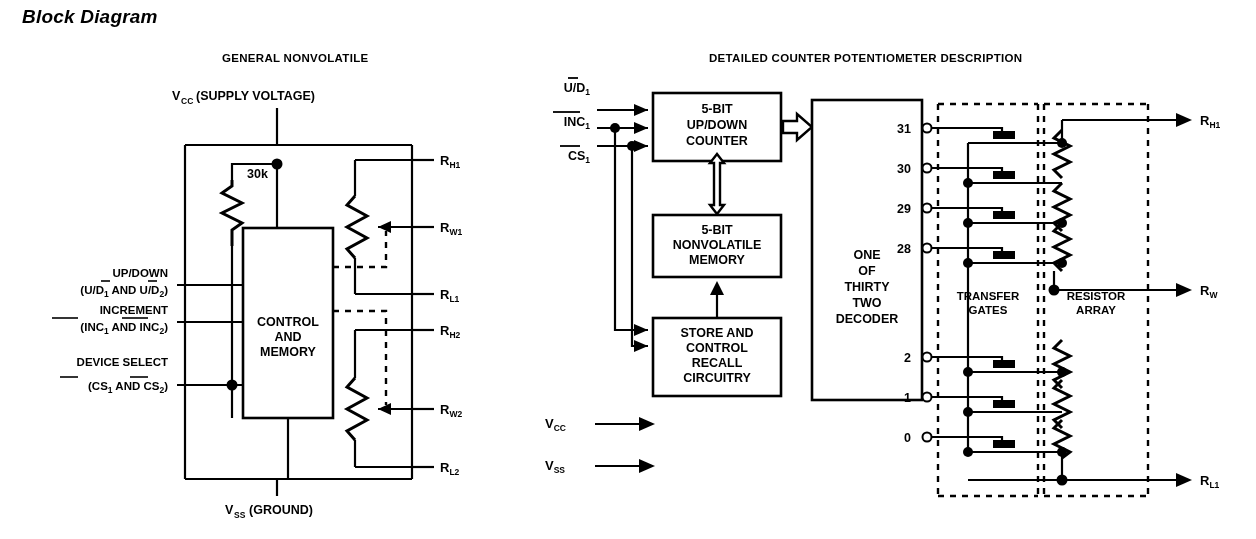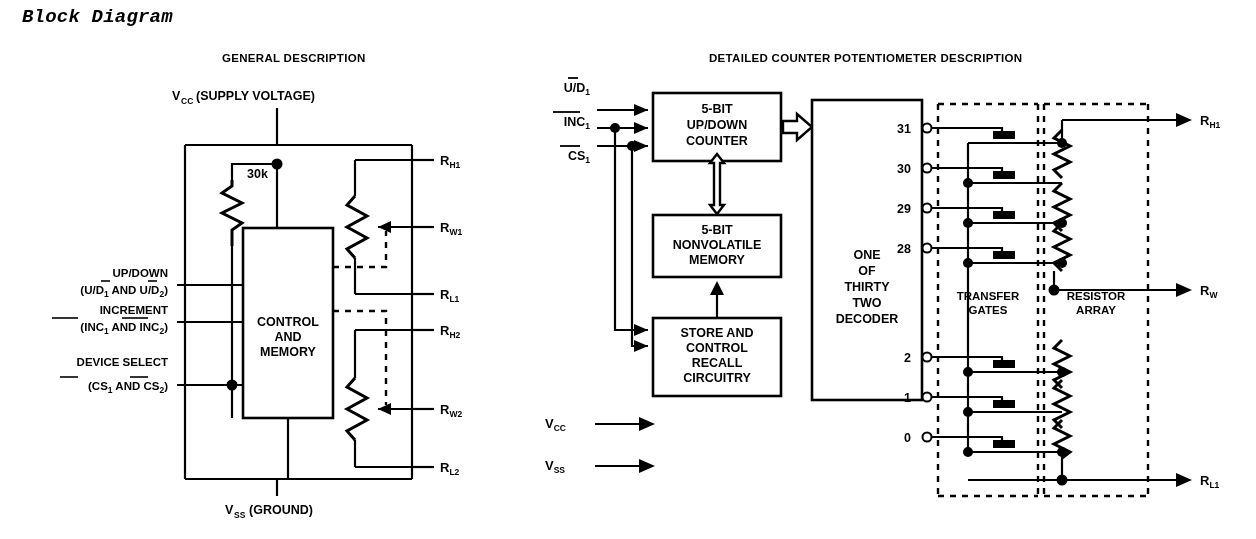--- a/index.html
+++ b/index.html
@@ -4,21 +4,20 @@
 <style>
   html,body{margin:0;padding:0;background:#ffffff;}
   body{
     width:1256px;height:539px;position:relative;overflow:hidden;
     font-family:"Liberation Sans", sans-serif;color:#000;
   }
   #page-title{
     position:absolute;left:22px;top:6px;
     font-size:19px;font-weight:bold;font-style:italic;
     letter-spacing:0.2px;
-    font-family:Liberation Mono, monospace;
   }
   .panel-title{
     position:absolute;font-size:11.5px;font-weight:bold;
     letter-spacing:0.3px;white-space:nowrap;
   }
   #title-left{left:222px;top:52px;}
   #title-right{left:709px;top:52px;}
   svg{position:absolute;left:0;top:0;}
   text{font-family:"Liberation Sans", sans-serif;font-weight:bold;fill:#000;}
   .t11{font-size:11.5px;}
@@ -30,21 +29,21 @@
   .w3{stroke-width:3;}
   .box{fill:#fff;stroke:#000;stroke-width:2.6;}
   .dash{stroke:#000;fill:none;stroke-width:2.4;stroke-dasharray:6 6;}
   .dot{fill:#000;}
   .harrow{fill:#fff;stroke:#000;stroke-width:2.4;}
 </style>
 </head>
 <body>
 
 <div id="page-title">Block Diagram</div>
-<div class="panel-title" id="title-left">GENERAL DESCRIPTION</div>
+<div class="panel-title" id="title-left">GENERAL NONVOLATILE</div>
 <div class="panel-title" id="title-right">DETAILED COUNTER POTENTIOMETER DESCRIPTION</div>
 
 <svg width="1256" height="539">
 
   <g>
 
     <g>
       <text class="t12" x="172" y="100">V</text>
       <text class="sub" x="181" y="104">CC</text>
       <text class="t12" x="196" y="100"> (SUPPLY VOLTAGE)</text>

